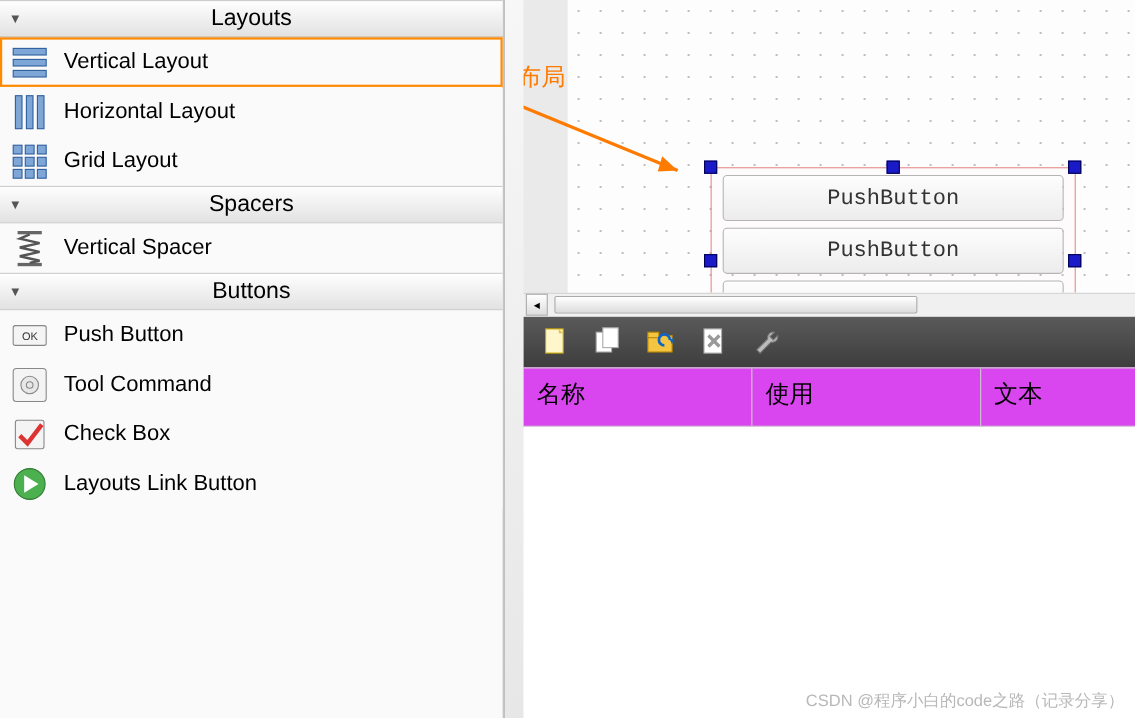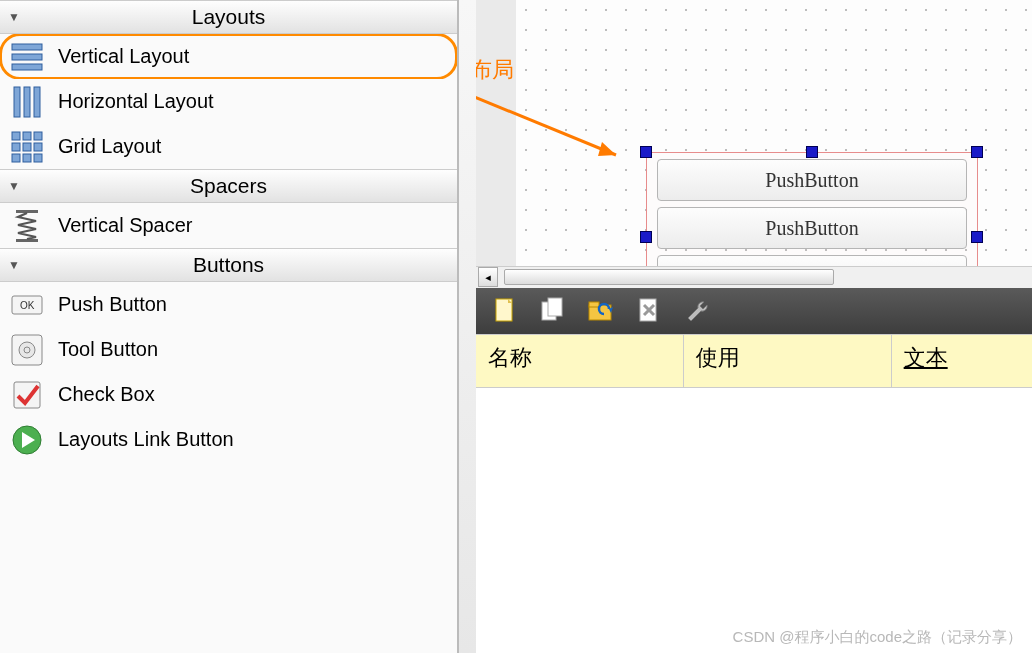--- a/index.html
+++ b/index.html
@@ -18,21 +18,21 @@
   }
   .wb-group-header .chev { position: absolute; left: 8px; top: 50%; transform: translateY(-50%); font-size: 12px; color: #555; }
   .wb-item {
     display: flex; align-items: center; height: 45px; padding: 0 10px;
     gap: 14px; cursor: grab; background: #fafafa;
   }
   .wb-item .label { font-size: 20px; }
   .wb-icon { width: 34px; height: 34px; display:flex; align-items:center; justify-content:flex-end; flex-shrink:0; }
   .wb-icon svg { width: 34px; height: 34px; }
 
-  .highlight-box { outline: 3px solid #ff8a00; outline-offset: -2px; border-radius: 20px; }
+  .highlight-box { outline: 3px solid #ff8a00; outline-offset: -2px; }
 
   
   .strip-h rect{ fill:#7ea6d7; stroke:#2f5e9e; }
   .strip-v rect{ fill:#7ea6d7; stroke:#2f5e9e; }
   .grid-ic rect{ fill:#7ea6d7; stroke:#2f5e9e; }
   .spring path{ stroke:#555; fill:none; stroke-width:2.2; }
   .spring .bar{ fill:#666; }
   .ok-box { fill:#f4f4f4; stroke:#888; }
   .ok-text{ font:10px Arial; fill:#333; }
   .gear circle{ fill:#e7e7e7; stroke:#888; }
@@ -58,36 +58,36 @@
   .annot-arrow polygon{ fill:#ff7b00; }
 
   .sel-frame { position:absolute; border:1.5px solid #e78c8c; background: rgba(255,192,192,0.03); }
   .sel-handle { position:absolute; width:12px; height:12px; background:#1a1ac8; border:1px solid #000055; }
   .sel-midhandle { position:absolute; width:12px; height:12px; background:#1a1ac8; border:1px solid #000055; }
 
   .push-btn {
     display:flex; align-items:center; justify-content:center;
     height: 42px; background: linear-gradient(#fdfdfd,#ececec);
     border:1px solid #b5b5b5; border-radius:4px;
-    font-family: Liberation Serif, serif; font-size: 20px; color:#333;
+    font-family: Liberation Mono, monospace; font-size: 20px; color:#333;
     margin: 6px 10px; cursor:pointer;
   }
 
   .hscroll { height: 22px; background:#f0f0f0; border-top:1px solid #ccc; display:flex; align-items:center; }
   .hscroll .btn { width:20px; height:20px; background:linear-gradient(#fff,#ddd); border:1px solid #aaa; margin:0 2px; display:flex; align-items:center; justify-content:center; font-size:11px; }
   .hscroll .thumb { width:330px; height:16px; background:linear-gradient(#fff,#dcdcdc); border:1px solid #aaa; border-radius:2px; margin-left:4px;}
 
   .action-bar { height: 46px; background: linear-gradient(#5a5a5a,#3d3d3d); display:flex; align-items:center; gap:18px; padding:0 14px; }
   .action-bar .aicon { width:30px; height:30px; display:flex; align-items:center; justify-content:center; cursor:pointer; }
 
-  .prop-header { display:flex; height: 54px; background:#fef9c3; border-top:1px solid #ccc; border-bottom:1px solid #ccc; }
+  .prop-header { display:flex; height: 54px; background:#d946ef; border-top:1px solid #ccc; border-bottom:1px solid #ccc; }
   .prop-col { padding: 8px 12px; font-size:22px; border-right:1px solid #ccc; }
   .prop-col:nth-child(1){ flex:1.1; }
   .prop-col:nth-child(2){ flex:1.1;font-family:Liberation Serif, serif; }
-  .prop-col:nth-child(3){ flex:0.7; border-right:none;text-decoration:underline; }
+  .prop-col:nth-child(3){ flex:0.7; border-right:none; }
 
   .watermark { position:absolute; right:10px; bottom:6px; color:#b8b8b8; font-size:15px; }
 </style>
 </head>
 <body>
 
 <div class="container">
 
   <div class="widgetbox">
 
@@ -161,21 +161,21 @@
       <span class="label">Push Button</span>
     </div>
     <div class="wb-item">
       <span class="wb-icon">
         <svg viewBox="0 0 34 34" class="gear">
             <rect class="ok-box" x="2" y="2" width="30" height="30" rx="3"></rect>
             <circle cx="17" cy="17" r="8"></circle>
             <circle cx="17" cy="17" r="3" fill="#fff"></circle>
           </svg>
       </span>
-      <span class="label">Tool Button</span>
+      <span class="label">Tool Command</span>
     </div>
     <div class="wb-item">
       <span class="wb-icon">
         <svg viewBox="0 0 34 34">
             <rect class="check-box" x="4" y="4" width="26" height="26" rx="2"></rect>
             <path class="check-mark" d="M8 18 L15 25 L28 8"></path>
           </svg>
       </span>
       <span class="label">Check Box</span>
     </div>

